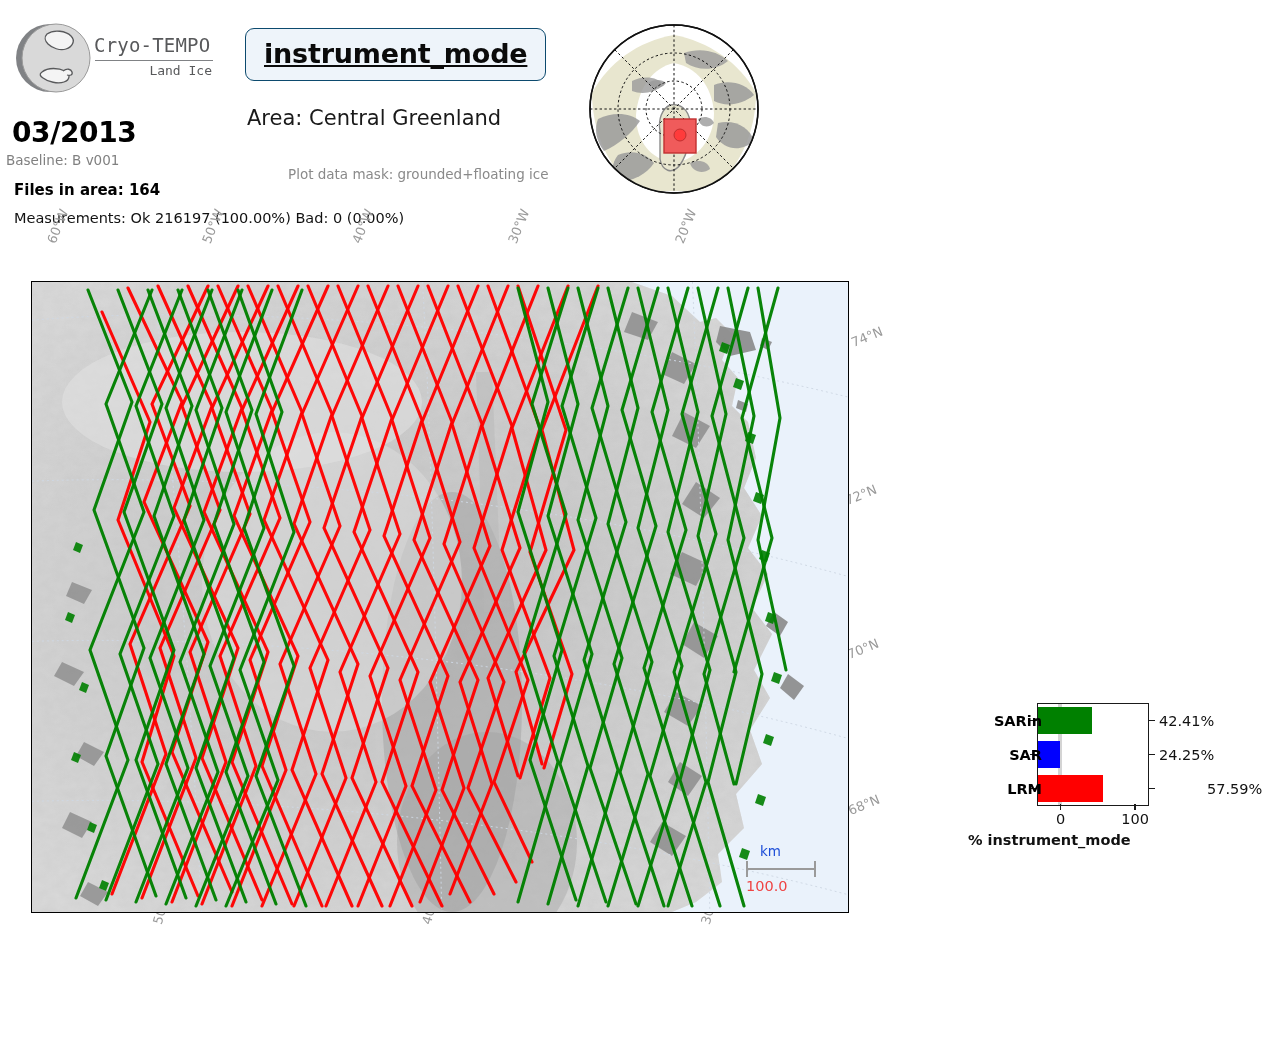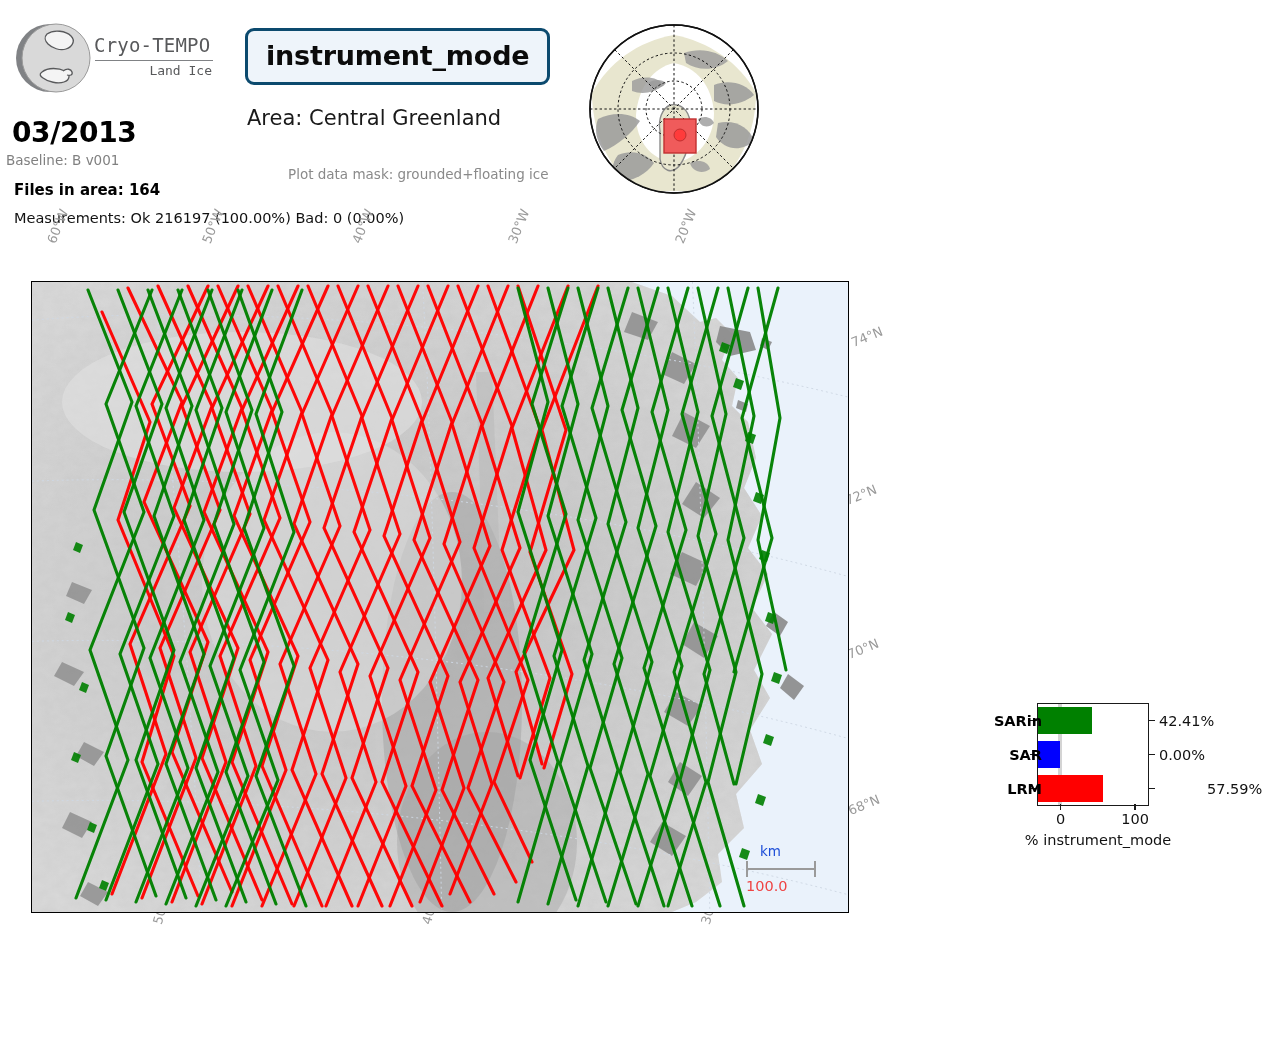--- a/index.html
+++ b/index.html
@@ -13,22 +13,22 @@
   
   #logo{left:14px;top:14px;width:190px;height:92px;}
   #logo-text{position:absolute;left:80px;top:22px;font-family:"DejaVu Sans Mono","Liberation Mono",monospace;}
   #logo-main{font-size:19px;color:#58595b;letter-spacing:.2px;line-height:1;}
   #logo-rule{width:118px;height:1px;background:#808285;margin:5px 0 3px 1px;}
   #logo-sub{font-size:13px;color:#58595b;text-align:right;width:118px;line-height:1;}
 
   #title-badge{
     left:245px;top:28px;
     padding:9px 18px 11px 18px;
-    background:#eef4fa;border:3px solid #0c4a6e;border-radius:9px;
-    font-size:27px;font-weight:bold;letter-spacing:-.2px;color:#0b0b0b;
+    background:#eef4fa;border:1px solid #0c4a6e;border-radius:9px;
+    font-size:27px;font-weight:bold;letter-spacing:-.2px;color:#0b0b0b;text-decoration:underline;
   }
   #area-line{left:247px;top:106px;font-size:21px;color:#1a1a1a;}
   #mask-line{left:248px;top:166px;font-size:13.5px;color:#8a8a8a;margin-left:40px;}
 
   #date{left:12px;top:116px;font-size:28px;font-weight:bold;letter-spacing:-.4px;}
   #baseline{left:6px;top:152px;font-size:13.5px;color:#808080;}
   #files{left:14px;top:181px;font-size:15px;font-weight:bold;text-align:center;}
   #meas{left:14px;top:210px;font-size:14.5px;color:#111;}
 
   
@@ -52,21 +52,21 @@
   #legend{left:968px;top:700px;width:260px;height:140px;}
   #lg-plot{position:absolute;left:69px;top:3px;width:110px;height:101px;border:1.3px solid #1a1a1a;background:#fff;overflow:hidden;}
   .lg-bar{position:absolute;left:0;height:27px;}
   .lg-zero{position:absolute;left:22px;top:0;bottom:0;width:4px;background:#d4d4d4;}
   .lg-cat{position:absolute;right:186px;font-size:14.5px;font-weight:bold;color:#000;white-space:nowrap;text-align:right;}
   .lg-tickL{position:absolute;left:62px;width:7px;height:1.4px;background:#1a1a1a;}
   .lg-tickR{position:absolute;left:180px;width:7px;height:1.4px;background:#1a1a1a;}
   .lg-pct{position:absolute;left:191px;font-size:14.5px;color:#111;white-space:nowrap;}
   .lg-xtick{position:absolute;top:104px;width:1.4px;height:6px;background:#1a1a1a;}
   .lg-xlab{position:absolute;top:111px;font-size:14.5px;color:#111;text-align:center;}
-  #lg-xtitle{position:absolute;left:0;right:0;top:132px;text-align:center;font-size:14.5px;color:#111;}
+  #lg-xtitle{position:absolute;left:0;right:0;top:132px;font-size:14.5px;color:#111;font-weight:bold;}
 </style>
 </head>
 <body>
 
 <div class="abs" id="logo">
   <svg width="78" height="88" viewBox="0 0 78 88">
     <circle cx="36" cy="44" r="34" fill="#808285"></circle>
     <circle cx="42" cy="44" r="34" fill="#d9d9d9" stroke="#9a9a9a" stroke-width="1"></circle>
     <path d="M33 20 C40 15,52 17,57 22 C62 27,58 33,52 35 C46 37,38 34,34 30 C31 27,30 23,33 20 Z" fill="#f4f4f4" stroke="#58595b" stroke-width="1.3"></path>
     <path d="M28 58 C34 53,45 54,51 57 C57 60,56 66,50 68 C44 70,34 68,29 64 C26 62,25 60,28 58 Z" fill="#f4f4f4" stroke="#58595b" stroke-width="1.3"></path>
@@ -351,21 +351,21 @@
   <div class="lg-tickL" style="top:88px;"></div>
   <div class="lg-tickR" style="top:20px;"></div>
   <div class="lg-tickR" style="top:54px;"></div>
   <div class="lg-tickR" style="top:88px;"></div>
 
   <div class="lg-cat" style="top:13px;">SARin</div>
   <div class="lg-cat" style="top:47px;">SAR</div>
   <div class="lg-cat" style="top:81px;margin-left:44px;">LRM</div>
 
   <div class="lg-pct" style="top:13px;">42.41%</div>
-  <div class="lg-pct" style="top:47px;">0.00%</div>
+  <div class="lg-pct" style="top:47px;">24.25%</div>
   <div class="lg-pct" style="top:81px;margin-left:48px;">57.59%</div>
 
   <div class="lg-xtick" id="xt0" style="left: 91.9448px;"></div>
   <div class="lg-xtick" id="xt1" style="left: 166.428px;"></div>
   <div class="lg-xlab" id="xl0" style="left: 67.6448px; width: 50px;">0</div>
   <div class="lg-xlab" id="xl1" style="left: 142.128px; width: 50px;">100</div>
   <div id="lg-xtitle">% instrument_mode</div>
 </div>
 
 </body></html>

